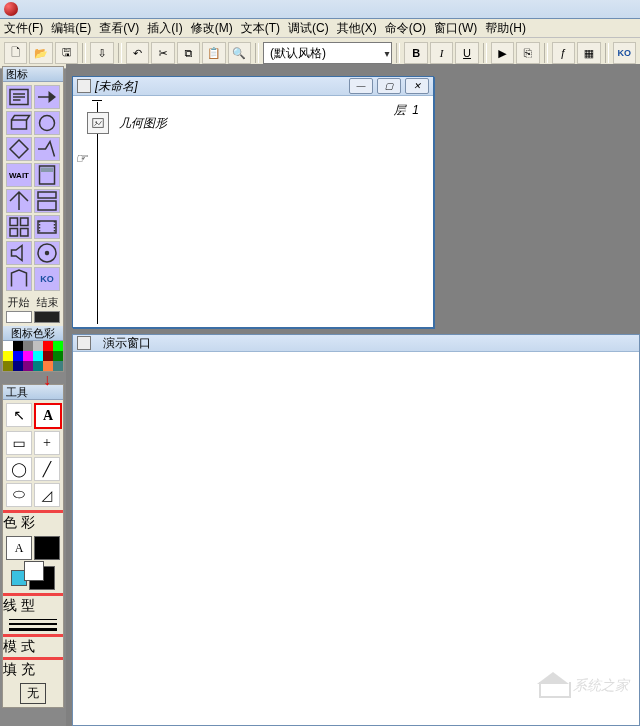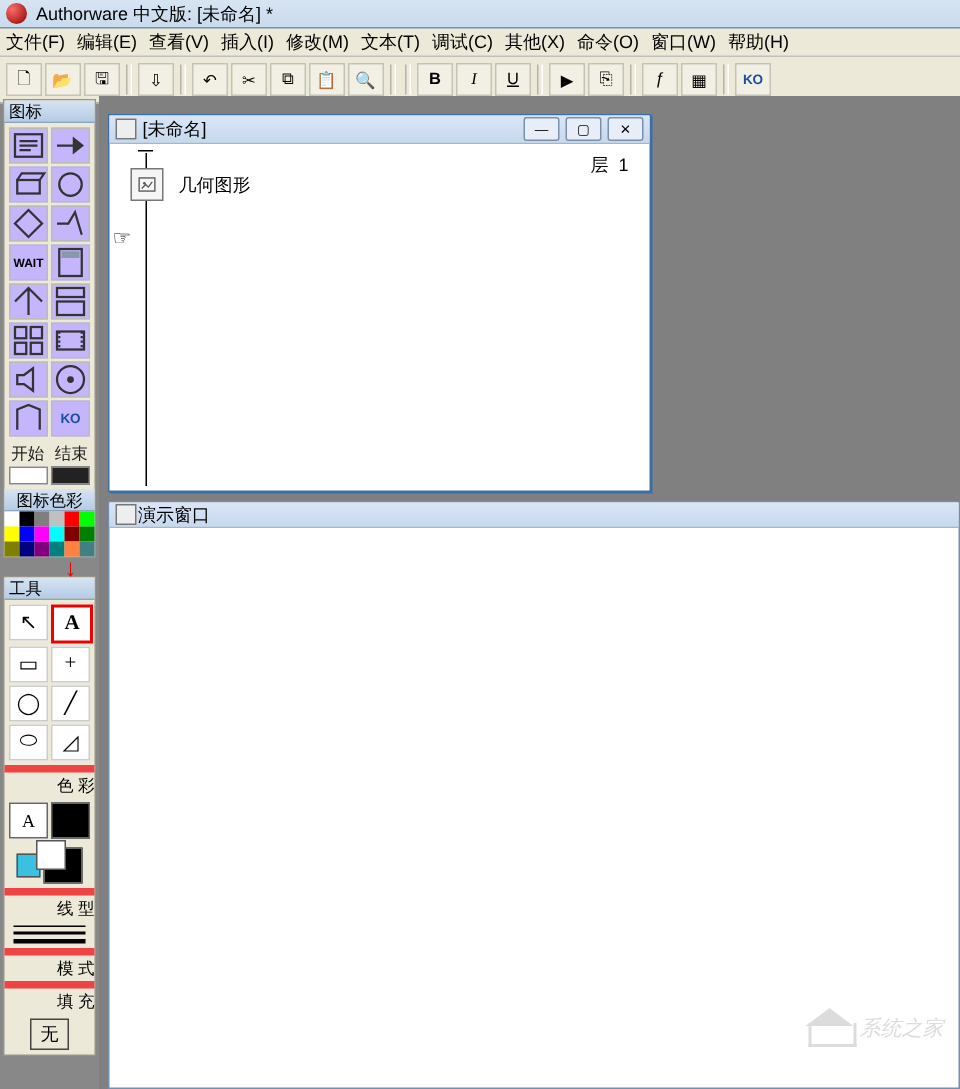--- a/index.html
+++ b/index.html
@@ -30,63 +30,62 @@
 .thin{width:24px;height:10px;background:#333;}
 
 .swatches{display:grid;grid-template-columns:repeat(6,1fr);gap:0;}
 .sw{height:10px;}
 
 .toolpanel{position:absolute;left:2px;top:320px;width:60px;background:#ece9d8;border:1px solid #99948a;}
 .tgrid{display:grid;grid-template-columns:1fr 1fr;gap:2px;padding:3px;}
 .tg{width:24px;height:22px;border:1px solid #ccc;background:#fff;display:flex;align-items:center;justify-content:center;font-size:14px;font-family:serif;}
 .tg.hl{border:2px solid #e00;}
 .arrow-ind{position:absolute;top:-14px;left:40px;color:#e00;font-size:16px;}
-.section-lab{text-align:right;font-size:11px;padding:1px 0;border-top:5px solid #ef4444;}
+.section-lab{text-align:left;font-size:14px;padding:1px 0;border-top:3px solid #ef4444;}
 .pair{display:flex;align-items:center;justify-content:center;gap:2px;padding:3px;}
 .bigsw{width:24px;height:22px;border:1px solid #666;}
 .linesamp{display:flex;flex-direction:column;gap:3px;padding:3px 6px;}
 .ln{height:0;border-top:1px solid #000;}
 .modebox{padding:3px;text-align:center;}
 .modebox .mb{width:40px;height:24px;margin:0 auto;border:1px solid #888;background:#ddd;position:relative;}
 .modebox .mb:after{content:"";position:absolute;right:-4px;bottom:-4px;width:14px;height:14px;background:#fff;border:1px solid #555;border-radius:50%;}
 .fillbox{padding:3px;text-align:center;}
 .fillbox .none{display:inline-block;border:1px solid #444;padding:1px 6px;font-size:12px;}
 
-.dwin{position:absolute;left:72px;top:12px;width:360px;height:250px;background:#fff;border:1px solid #3b6ea5;box-shadow:1px 1px 0 #3b6ea5;}
+.dwin{position:absolute;left:72px;top:12px;width:360px;height:250px;background:#fff;border:1px solid #3b6ea5;box-shadow:1px 1px 0 #3b6ea5;font-style:italic;}
 .dwin .wtitle{height:18px;background:linear-gradient(#d9e6f7,#c7d9ee);display:flex;align-items:center;justify-content:space-between;padding:0 4px;border-bottom:1px solid #9db7d4;}
 .dwin .wtitle .wt-left{display:flex;align-items:center;gap:4px;}
 .wi{width:12px;height:12px;border:1px solid #777;background:#eee;display:inline-block;}
 .wbtns{display:flex;gap:4px;}
 .wbtn{width:22px;height:14px;border:1px solid #7a8fab;background:#e8eef8;display:flex;align-items:center;justify-content:center;font-size:9px;border-radius:2px;}
 .dwin .body{position:relative;height:calc(100% - 18px);}
 .layer{position:absolute;top:6px;right:14px;font-size:12px;}
 .flowline{position:absolute;left:24px;top:6px;bottom:4px;width:0;border-left:1px solid #000;}
 .flowtop{position:absolute;left:19px;top:4px;width:10px;height:0;border-top:1px solid #000;}
 .node{position:absolute;left:14px;top:16px;display:flex;align-items:center;gap:10px;}
 .node .nicon{width:20px;height:20px;border:1px solid #777;background:#f5f5f5;display:flex;align-items:center;justify-content:center;}
 .node .nicon svg{width:14px;height:14px;}
 .hand{position:absolute;left:2px;top:54px;font-size:14px;}
 
 .pwin{position:absolute;left:72px;top:270px;right:0;bottom:0;background:#fff;border:1px solid #6f8fb3;}
-.pwin .wtitle{height:16px;background:linear-gradient(#d9e6f7,#c7d9ee);display:flex;align-items:center;padding:0 4px;gap:1px;border-bottom:1px solid #9db7d4;}
+.pwin .wtitle{height:16px;background:linear-gradient(#d9e6f7,#c7d9ee);display:flex;align-items:center;padding:0 4px;gap:12px;border-bottom:1px solid #9db7d4;}
 .pwin .pmenu{height:18px;background:#ece9d8;display:flex;align-items:center;padding:0 8px;border-bottom:1px solid #c0c0c0;}
 
 .wm{position:absolute;right:10px;bottom:10px;color:#bbb;font-size:14px;display:flex;align-items:center;gap:6px;opacity:.5;}
 .wm .house{width:28px;height:24px;position:relative;}
 .wm .house:before{content:"";position:absolute;left:0;bottom:0;width:100%;height:14px;border:2px solid #bbb;border-top:none;}
 .wm .house:after{content:"";position:absolute;left:-2px;top:-2px;width:0;height:0;border-left:16px solid transparent;border-right:16px solid transparent;border-bottom:12px solid #bbb;}
 </style>
 </head>
 <body>
 
 <div class="app">
 
   <div class="titlebar">
     <span class="app-icon"></span>
-    <span class="t">Authorware 中文版: [未命名] *</span>
   </div>
 
   <div class="menubar">
     <span>文件(F)</span>
     <span>编辑(E)</span>
     <span>查看(V)</span>
     <span>插入(I)</span>
     <span>修改(M)</span>
     <span>文本(T)</span>
     <span>调试(C)</span>
@@ -102,20 +101,23 @@
     <div class="tbtn">🖫</div>
     <div class="sep"></div>
     <div class="tbtn">⇩</div>
     <div class="sep"></div>
     <div class="tbtn">↶</div>
     <div class="tbtn">✂</div>
     <div class="tbtn">⧉</div>
     <div class="tbtn">📋</div>
     <div class="tbtn">🔍</div>
     <div class="sep"></div>
+    <div class="tsel" style="width:110px;">
+        <span>(默认风格)</span>
+      </div>
     <div class="sep"></div>
     <div class="tbtn" style="font-weight:bold;">B</div>
     <div class="tbtn" style="font-style:italic;font-family:serif;">I</div>
     <div class="tbtn" style="text-decoration:underline;">U</div>
     <div class="sep"></div>
     <div class="tbtn">▶</div>
     <div class="tbtn">⎘</div>
     <div class="sep"></div>
     <div class="tbtn">ƒ</div>
     <div class="tbtn">▦</div>

